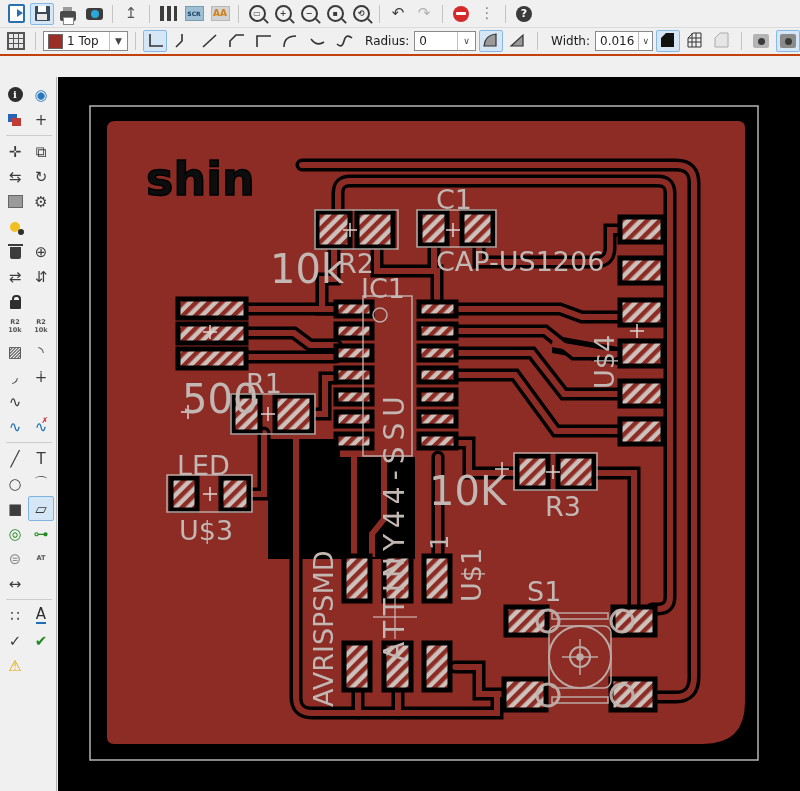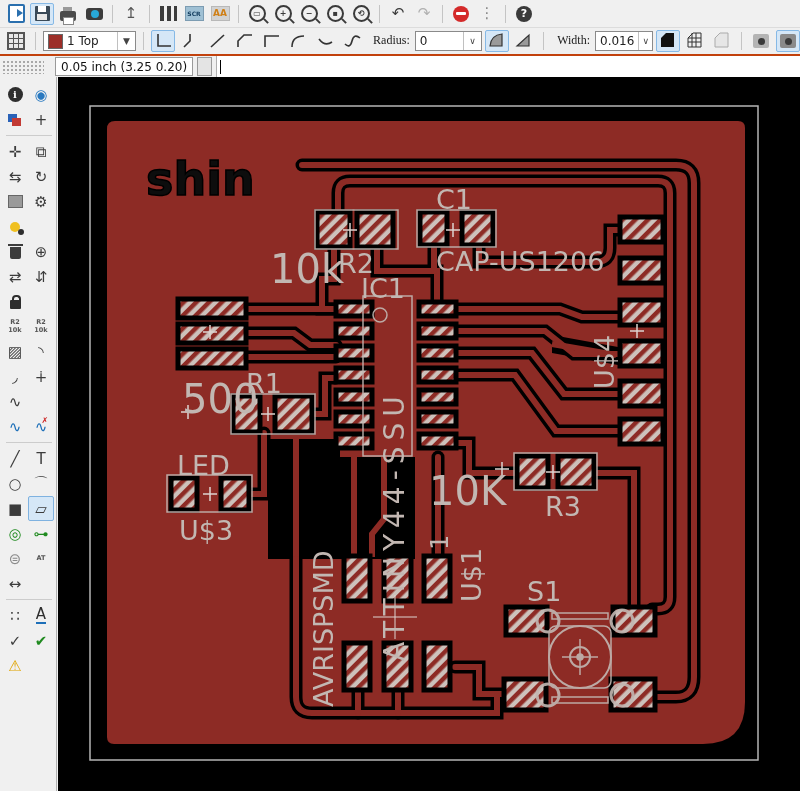--- a/index.html
+++ b/index.html
@@ -39,21 +39,21 @@
   .i-help{width:16px;height:16px;border-radius:50%;background:#3a3a3a;color:#fff;font-size:11px;font-weight:bold;
           display:flex;align-items:center;justify-content:center;}
   .i-grid{width:16px;height:16px;background:
       linear-gradient(#555 1px,transparent 1px) 0 0/5px 5px,
       linear-gradient(90deg,#555 1px,transparent 1px) 0 0/5px 5px,#e8e8e8;border:1px solid #555;}
   
   .combo{display:flex;align-items:center;background:#fff;border:1px solid #8a8a8a;height:20px;
          box-sizing:border-box;padding-left:4px;gap:4px;}
   .combo .arrow{width:17px;align-self:stretch;border-left:1px solid #c0c0c0;display:flex;align-items:center;justify-content:center;color:#444;font-size:9px;}
   .swatch{width:13px;height:13px;background:#9c2e28;border:1px solid #666;}
-  .lbl{margin:0 2px 1px 6px;color:#1a1a1a;font-family:Liberation Serif, serif;}
+  .lbl{margin:0 2px 1px 6px;color:#1a1a1a;}
   .bendsvg{display:block;}
   
   .i-dotpad{width:16px;height:14px;background:#b4b4b4;border-radius:2px;position:relative;}
   .i-dotpad::after{content:"";position:absolute;left:5px;top:4px;width:7px;height:7px;border-radius:50%;background:#3a3a3a;}
   
   .grip{width:42px;height:14px;margin-left:2px;background-image:radial-gradient(#a8a8a8 1px,transparent 1.2px);background-size:4px 4px;}
   #coord{width:138px;height:19px;box-sizing:border-box;background:#fff;border:1px solid #9a9a9a;
          display:flex;align-items:center;padding-left:5px;margin-left:11px;font-size:12px;color:#111;}
   #minibtn{width:13px;height:17px;background:#e4e4e4;border:1px solid #9a9a9a;margin-left:4px;}
   #cmd{flex:1;height:21px;background:#fff;border-left:1px solid #b0b0b0;margin-left:4px;display:flex;align-items:center;padding-left:3px;}
@@ -245,28 +245,20 @@
       </div>
     <div class="vsep"></div>
     <div class="tbtn">
         <span class="i-dotpad"></span>
       </div>
     <div class="tbtn sel">
         <span class="i-dotpad" style="background:#8a8a8a"></span>
       </div>
   </div>
 
-  <div id="row3" class="trow">
-    <div class="grip"></div>
-    <div id="coord">0.05 inch (3.25 0.20)</div>
-    <div id="minibtn"></div>
-    <div id="cmd">
-        <div class="caret"></div>
-      </div>
-  </div>
 
   <div id="side">
       <div class="tool"><span class="ic-circle-dark">i</span></div>
       <div class="tool"><span class="" style="color: rgb(41, 121, 192);">◉</span></div>
       <div class="tool"><span class="ic-layers"></span></div>
       <div class="tool"><span class="">+</span></div>
       <div style="width: 100%;">
         <div class="side-hr"></div>
       </div>
       <div class="tool"><span class="">✛</span></div>

